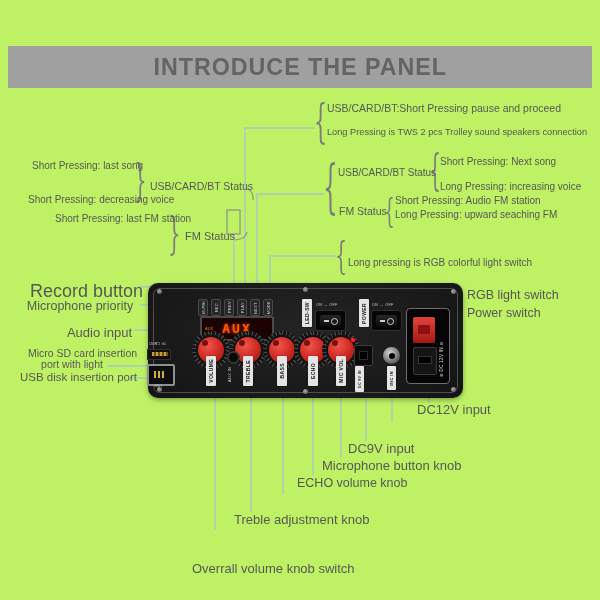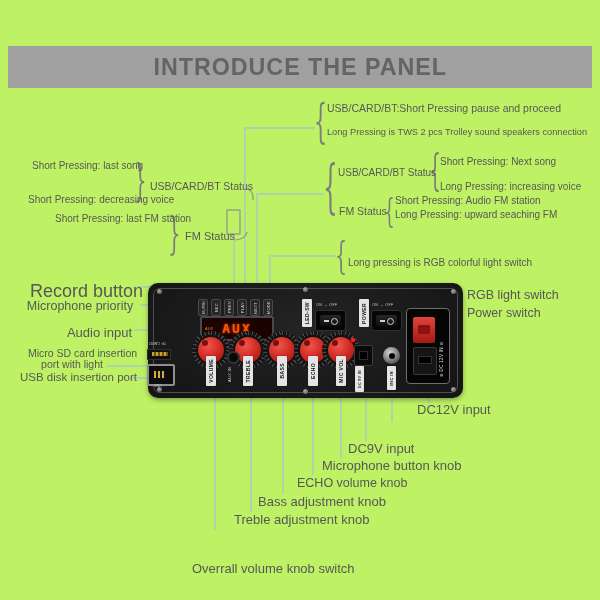--- a/index.html
+++ b/index.html
@@ -160,21 +160,20 @@
   <span class="lbl" style="left:28px;top:358px;width:88px;text-align:center;font-size:10.5px">port with light</span>
   <span class="lbl" style="left:20px;top:371px;width:108px;text-align:right;font-size:11.5px">USB disk insertion port</span>
 
   <span class="lbl" style="left:467px;top:288px;font-size:12.5px">RGB light switch</span>
   <span class="lbl" style="left:467px;top:306px;font-size:12.5px">Power switch</span>
 
   <span class="lbl" style="left:417px;top:403px;font-size:13px">DC12V input</span>
   <span class="lbl" style="left:348px;top:442px;font-size:13px">DC9V input</span>
   <span class="lbl" style="left:322px;top:459px;font-size:13px">Microphone button knob</span>
   <span class="lbl" style="left:297px;top:476px;font-size:12.5px">ECHO volume knob</span>
-  <span class="lbl" style="left:258px;top:495px;font-size:13px">Bass adjustment knob</span>
   <span class="lbl" style="left:234px;top:513px;font-size:13px">Treble adjustment knob</span>
   <span class="lbl" style="left:192px;top:562px;font-size:13px">Overrall volume knob switch</span>
 
   <div class="panel">
     <div class="panel-inner"></div>
     <div class="screw" style="left:9px;top:6px"></div>
     <div class="screw" style="left:155px;top:4px"></div>
     <div class="screw" style="left:303px;top:6px"></div>
     <div class="screw" style="left:9px;top:104px"></div>
     <div class="screw" style="left:155px;top:106px"></div>

